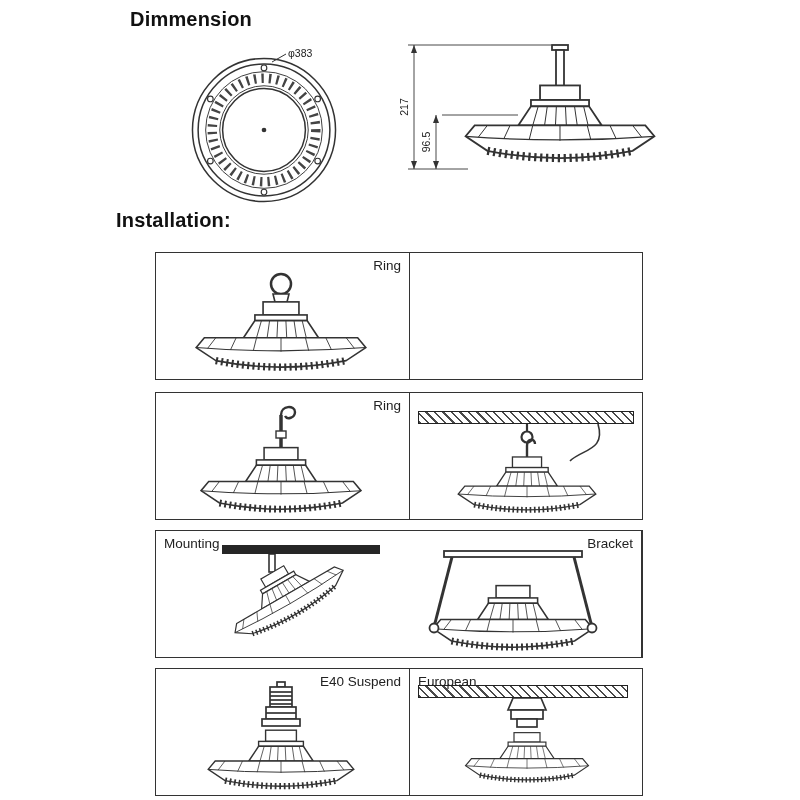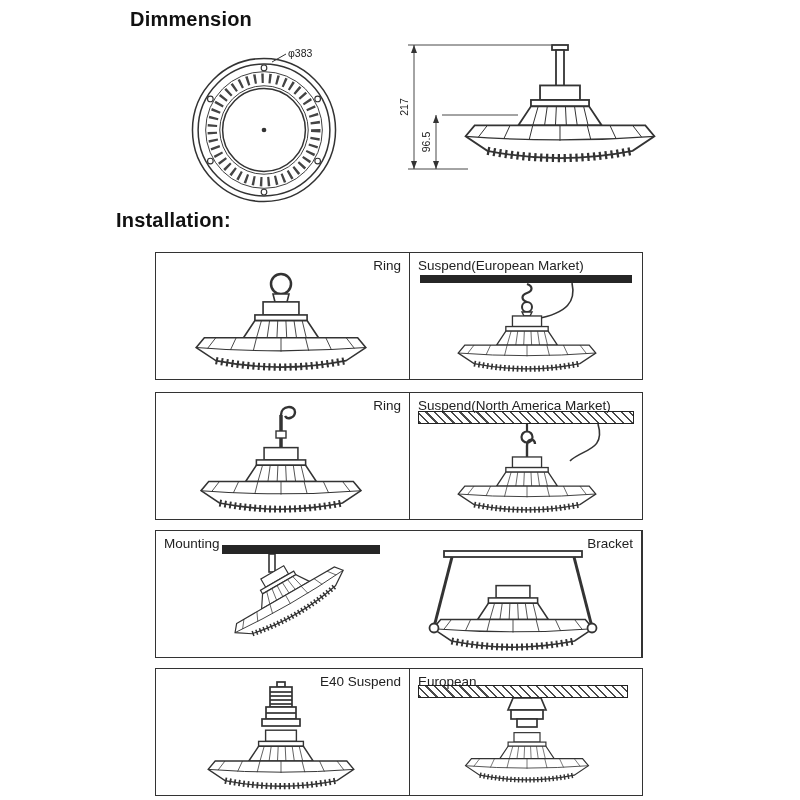--- a/index.html
+++ b/index.html
@@ -114,45 +114,33 @@
 
   <div class="inst-row" style="top:252px">
     <div class="cell cell-left">
       <div class="cell-label l">Ring</div>
       <svg width="254" height="127">
         <circle cx="125" cy="31" r="10" stroke="#333" stroke-width="2.5" fill="none"></circle>
         <path d="M117,41 h16 l-2,8 h-12 z" stroke="#333" stroke-width="1.6" fill="#fff"></path>
         <use href="#ufo" x="35" y="44" width="180" height="106"></use>
       </svg>
     </div>
-    <div class="cell cell-right">
-      <div class="cell-label r">Suspend(European Market)</div>
-      <div class="solid-bar" style="left:10px;right:10px;top:22px;height:8px"></div>
-      <svg width="234" height="127">
-        <path d="M117,31 c6,2 6,7 0,9 c-6,2 -6,7 0,9" stroke="#333" stroke-width="2.2" fill="none"></path>
-        <circle cx="117" cy="54" r="5" stroke="#333" stroke-width="2" fill="none"></circle>
-        <path d="M112,59 h10 l-2,4 h-6 z" stroke="#333" stroke-width="1.4" fill="#fff"></path>
-        <path d="M126,66 C158,60 166,48 162,30" stroke="#333" stroke-width="1.6" fill="none"></path>
-        <use href="#ufo" x="44" y="59" width="146" height="86"></use>
-      </svg>
-    </div>
   </div>
 
   <div class="inst-row" style="top:392px">
     <div class="cell cell-left">
       <div class="cell-label l">Ring</div>
       <svg width="254" height="127">
         <path d="M125,22 C125,12 139,12 139,19 C139,25 131,27 129,23" stroke="#333" stroke-width="2.4" fill="none"></path>
         <line x1="125" y1="22" x2="125" y2="56" stroke="#333" stroke-width="3.5"></line>
         <rect x="120" y="38" width="10" height="7" stroke="#333" stroke-width="1.4" fill="#fff"></rect>
         <use href="#ufo" x="40" y="50" width="170" height="100"></use>
       </svg>
     </div>
     <div class="cell cell-right">
-      <div class="cell-label r">Suspend(North America Market)</div>
       <div class="hatch-bar" style="left:8px;right:8px;top:18px;height:13px"></div>
       <svg width="234" height="127">
         <line x1="117" y1="31" x2="117" y2="38" stroke="#333" stroke-width="2.2"></line>
         <circle cx="117" cy="44" r="5.5" stroke="#333" stroke-width="2.2" fill="none"></circle>
         <path d="M117,64 L117,53 C117,45 125,45 125,51" stroke="#333" stroke-width="2.4" fill="none"></path>
         <path d="M188,31 C196,58 172,56 160,68" stroke="#333" stroke-width="1.6" fill="none"></path>
         <use href="#ufo" x="44" y="60" width="146" height="86"></use>
       </svg>
     </div>
   </div>

